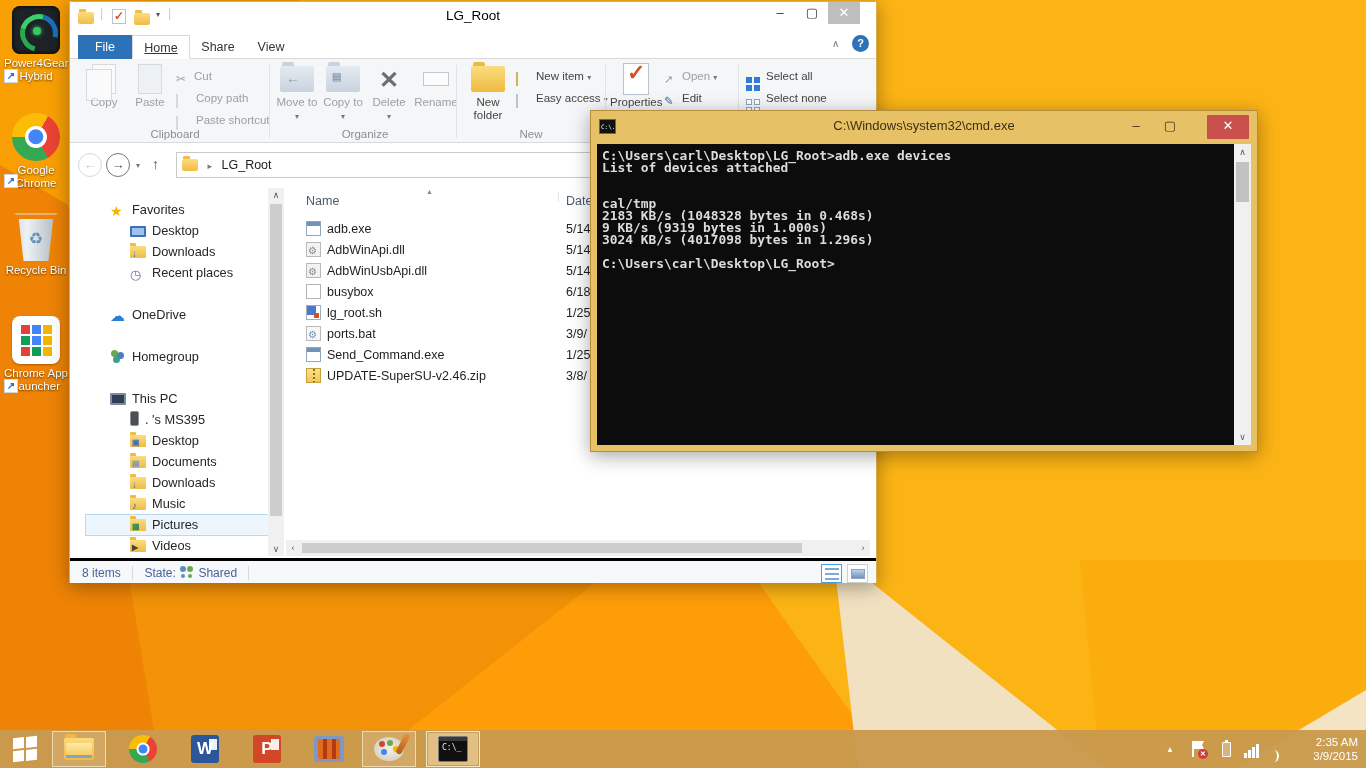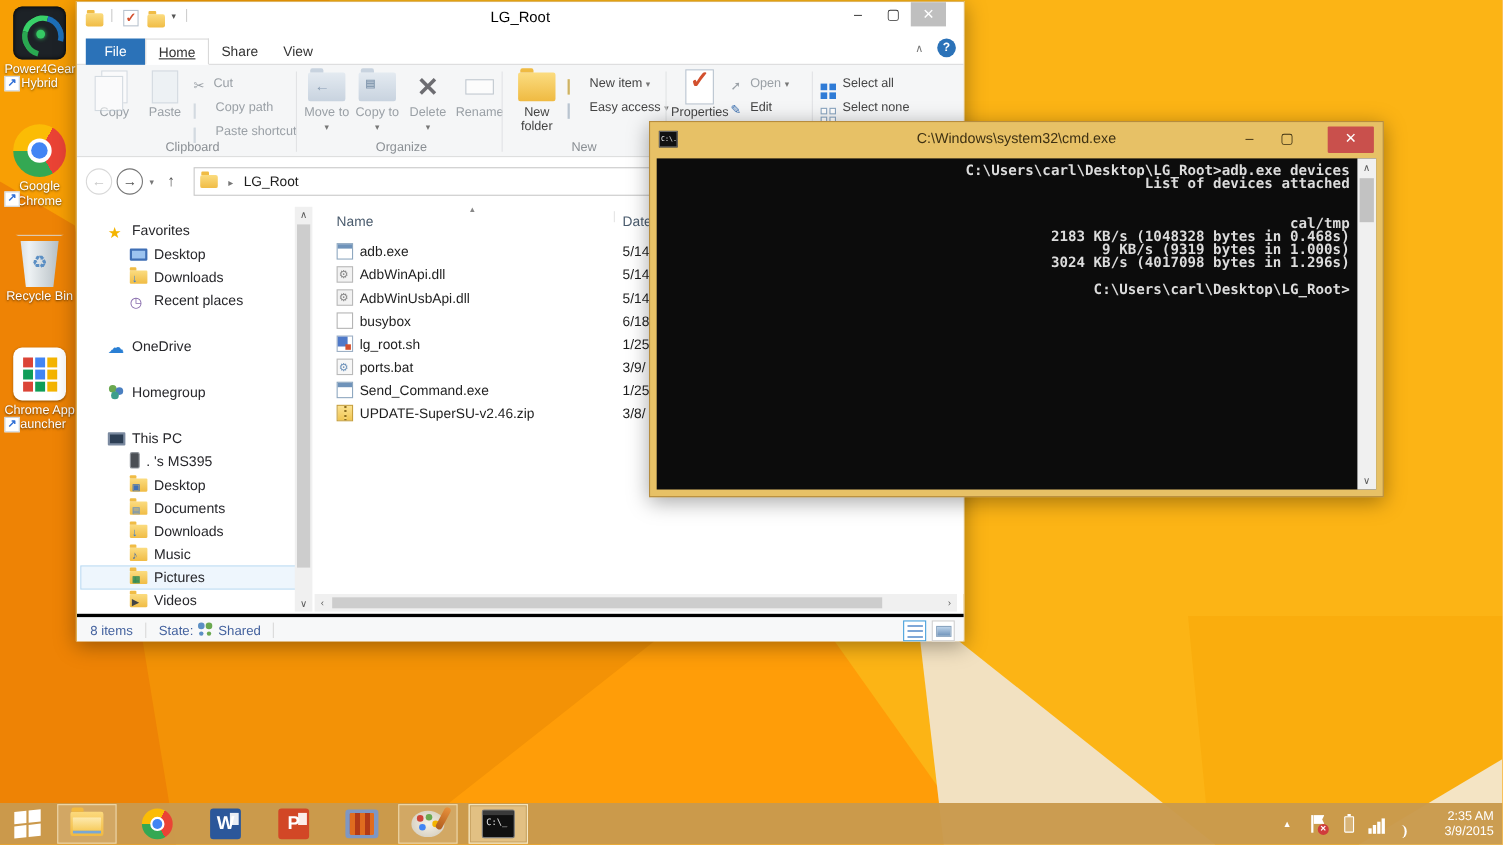--- a/index.html
+++ b/index.html
@@ -61,21 +61,21 @@
   .bigx { font-size:24px; font-weight:bold; color:#6d6d72; }
   .prop-pg { position:relative; width:26px; height:32px; background:#fff; border:1px solid #b9c4cf; }
   .prop-pg::after { content:"✓"; position:absolute; left:3px; top:2px; font-size:22px; font-weight:bold; color:#d2502e; }
   .grid16 { width:15px; height:15px; display:grid; grid-template-columns:6px 6px; grid-template-rows:6px 6px; gap:2px; }
   .grid16 i { background:#2f7bd6; }
   .grid16.hollow i { background:#fff; border:1px solid #8aa5c0; }
   .addrbar { left:0; top:141px; right:0; height:45px; background:#fff; }
   .navbtn { position:absolute; top:10px; width:24px; height:24px; border:1px solid #a9a9a9; border-radius:50%; text-align:center; line-height:22px; font-size:13px; color:#888; cursor:pointer; }
   .addrbox { position:absolute; left:106px; top:9px; width:634px; height:26px; border:1px solid #c9c9c9; background:#fff; line-height:24px; font-size:12.5px; cursor:text; }
   .navpane { }
-  .nav-item { position:absolute; left:4px; width:196px; height:20px; line-height:20px; font-size:12.8px; color:#26262a; cursor:pointer; white-space:nowrap; }
+  .nav-item { position:absolute; left:16px; width:196px; height:20px; line-height:20px; font-size:12.8px; color:#26262a; cursor:pointer; white-space:nowrap; }
   .nav-item .nico { display:inline-block; width:16px; height:14px; vertical-align:-2px; margin-right:6px; position:relative; }
   .nav-hover { background:#eef6fd; outline:1px solid #b8d9f2; }
   .ni-folder { background:linear-gradient(#fbdc80,#f0bc45); border-radius:1px; position:relative; height:12px !important; }
   .ni-folder::before { content:""; position:absolute; top:-3px; left:0; width:6px; height:3px; background:#f0bc45; border-radius:1px 1px 0 0; }
   .ni-ovl { position:absolute; left:2px; top:-2px; font-size:10px; font-weight:bold; }
   .ni-monitor { border:2px solid #3f6fb5; background:#9cc3ef; height:11px !important; border-radius:1px; }
   .ni-pc { background:#2d3f55; border:2px solid #7b8aa0; height:12px !important; border-radius:1px; }
   .ni-phone { width:9px !important; height:15px !important; background:#4b4f55; border-radius:2px; border:1px solid #8d9299; }
   .ni-cloud { color:#2a7fd4; font-size:15px; line-height:14px; }
   .ni-star { color:#f4b400; font-size:14px; line-height:14px; }
@@ -109,21 +109,21 @@
   .vb-lines { position:absolute; left:3px; top:3px; width:14px; height:12px; background:repeating-linear-gradient(#7ea7d8 0 2px, transparent 2px 5px); }
   .vb-img { position:absolute; left:3px; top:4px; width:14px; height:10px; background:linear-gradient(#bcd3ea,#6f93ba); border:1px solid #8aa5c0; }
 
   
   .cmd { left:590px; top:110px; width:668px; height:342px; background:#e7c166; border:1px solid #b68c3e; z-index:3; }
   .cmd-title { position:absolute; left:0; right:0; top:0; height:32px; text-align:center; font-size:13px; color:#3d3012; line-height:30px; }
   .cmd-sysico { position:absolute; left:8px; top:8px; width:17px; height:15px; background:#111; border:1px solid #666; color:#eee; font-family:"DejaVu Sans Mono",monospace; font-size:6px; line-height:14px; text-align:left; padding-left:1px; }
   .cmd-ctrl { position:absolute; top:4px; height:24px; width:30px; text-align:center; color:#3d3012; font-size:13px; line-height:22px; cursor:pointer; }
   .cmd-close { background:#c9504c; color:#fff; width:42px; border-radius:1px; }
   .console { position:absolute; left:6px; right:6px; top:33px; bottom:6px; background:#0c0c0c; }
-  .con-text { position:absolute; left:5px; top:6px; right:24px; font-family:"DejaVu Sans Mono",monospace; font-weight:bold; font-size:12.9px; line-height:12px; color:#dcdcdc;text-align:right; }
+  .con-text { position:absolute; left:5px; top:6px; right:24px; font-family:"DejaVu Sans Mono",monospace; font-weight:bold; font-size:12.9px; line-height:12px; color:#dcdcdc; }
   .cline { white-space:pre; min-height:12px; }
   .con-scroll { position:absolute; right:0; top:0; bottom:0; width:17px; background:#f0f0f0; }
 
   
   .taskbar { position:absolute; left:0; bottom:0; width:1366px; height:38px; background:rgba(201,154,77,0.97); z-index:4; }
   .tbtn { position:absolute; top:1px; width:54px; height:36px; display:flex; align-items:center; justify-content:center; cursor:pointer; }
   .tbtn.open { border:1px solid rgba(255,244,214,.65); background:rgba(255,255,255,.14); }
   .tbtn.active { border:1px solid #f6e7c2; background:rgba(255,240,200,.45); box-shadow:inset 0 0 0 1px rgba(140,100,30,.35); }
   .start-logo { display:grid; grid-template-columns:11px 11px; grid-template-rows:11px 11px; gap:2px; transform:skewY(-6deg); }
   .start-logo i { background:#fff; }

